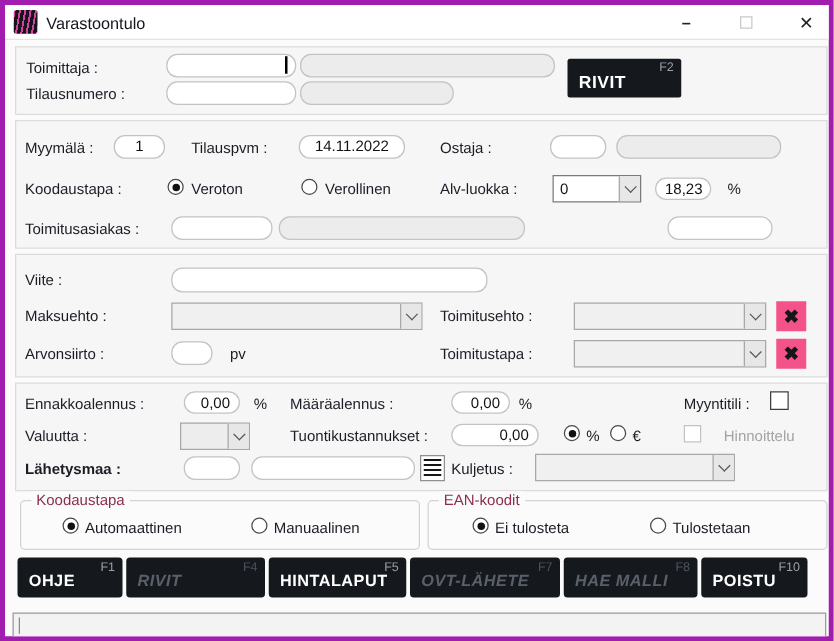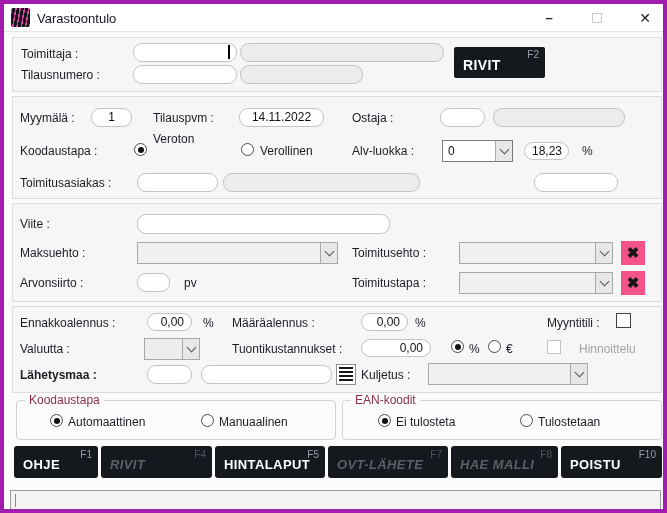--- a/index.html
+++ b/index.html
@@ -91,21 +91,21 @@
   <span class="lbl" style="left:16px;top:107px;">Myymälä :</span>
   <span class="inp center" style="left:87px;top:104px;width:41px;">1</span>
   <span class="lbl" style="left:149px;top:107px;">Tilauspvm :</span>
   <span class="inp center" style="left:235px;top:104px;width:85px;">14.11.2022</span>
   <span class="lbl" style="left:348px;top:107px;">Ostaja :</span>
   <span class="inp" style="left:436px;top:104px;width:45px;"></span>
   <span class="inp gray" style="left:489px;top:104px;width:132px;"></span>
 
   <span class="lbl" style="left:16px;top:140px;">Koodaustapa :</span>
   <span class="radio sel" style="left:130px;top:139px;"></span>
-  <span class="lbl" style="left:149px;top:128px;">Veroton</span>
+  <span class="lbl" style="left:149px;top:140px;">Veroton</span>
   <span class="radio" style="left:237px;top:139px;"></span>
   <span class="lbl" style="left:256px;top:140px;">Verollinen</span>
   <span class="lbl" style="left:348px;top:140px;">Alv-luokka :</span>
   <div class="combo white" style="left:438px;top:136px;width:71px;">
     <span class="val">0</span>
     <span class="arrow">
         <span class="chev"></span>
       </span>
   </div>
   <span class="inp center" style="left:520px;top:138px;width:45px;height:18px;">18,23</span>
@@ -211,21 +211,21 @@
     <span class="f">F5</span>
   </div>
   <div class="fbtn dis" style="left:324px;width:120px;">
     <span class="t">OVT-LÄHETE</span>
     <span class="f">F7</span>
   </div>
   <div class="fbtn dis" style="left:447px;width:107px;">
     <span class="t">HAE MALLI</span>
     <span class="f">F8</span>
   </div>
-  <div class="fbtn" style="left:557px;width:101px;">
+  <div class="fbtn" style="left:557px;width:85px;">
     <span class="t">POISTU</span>
     <span class="f">F10</span>
   </div>
 
   <div class="statusbar">
     <span class="mini-caret"></span>
   </div>
 
 </div>
 

